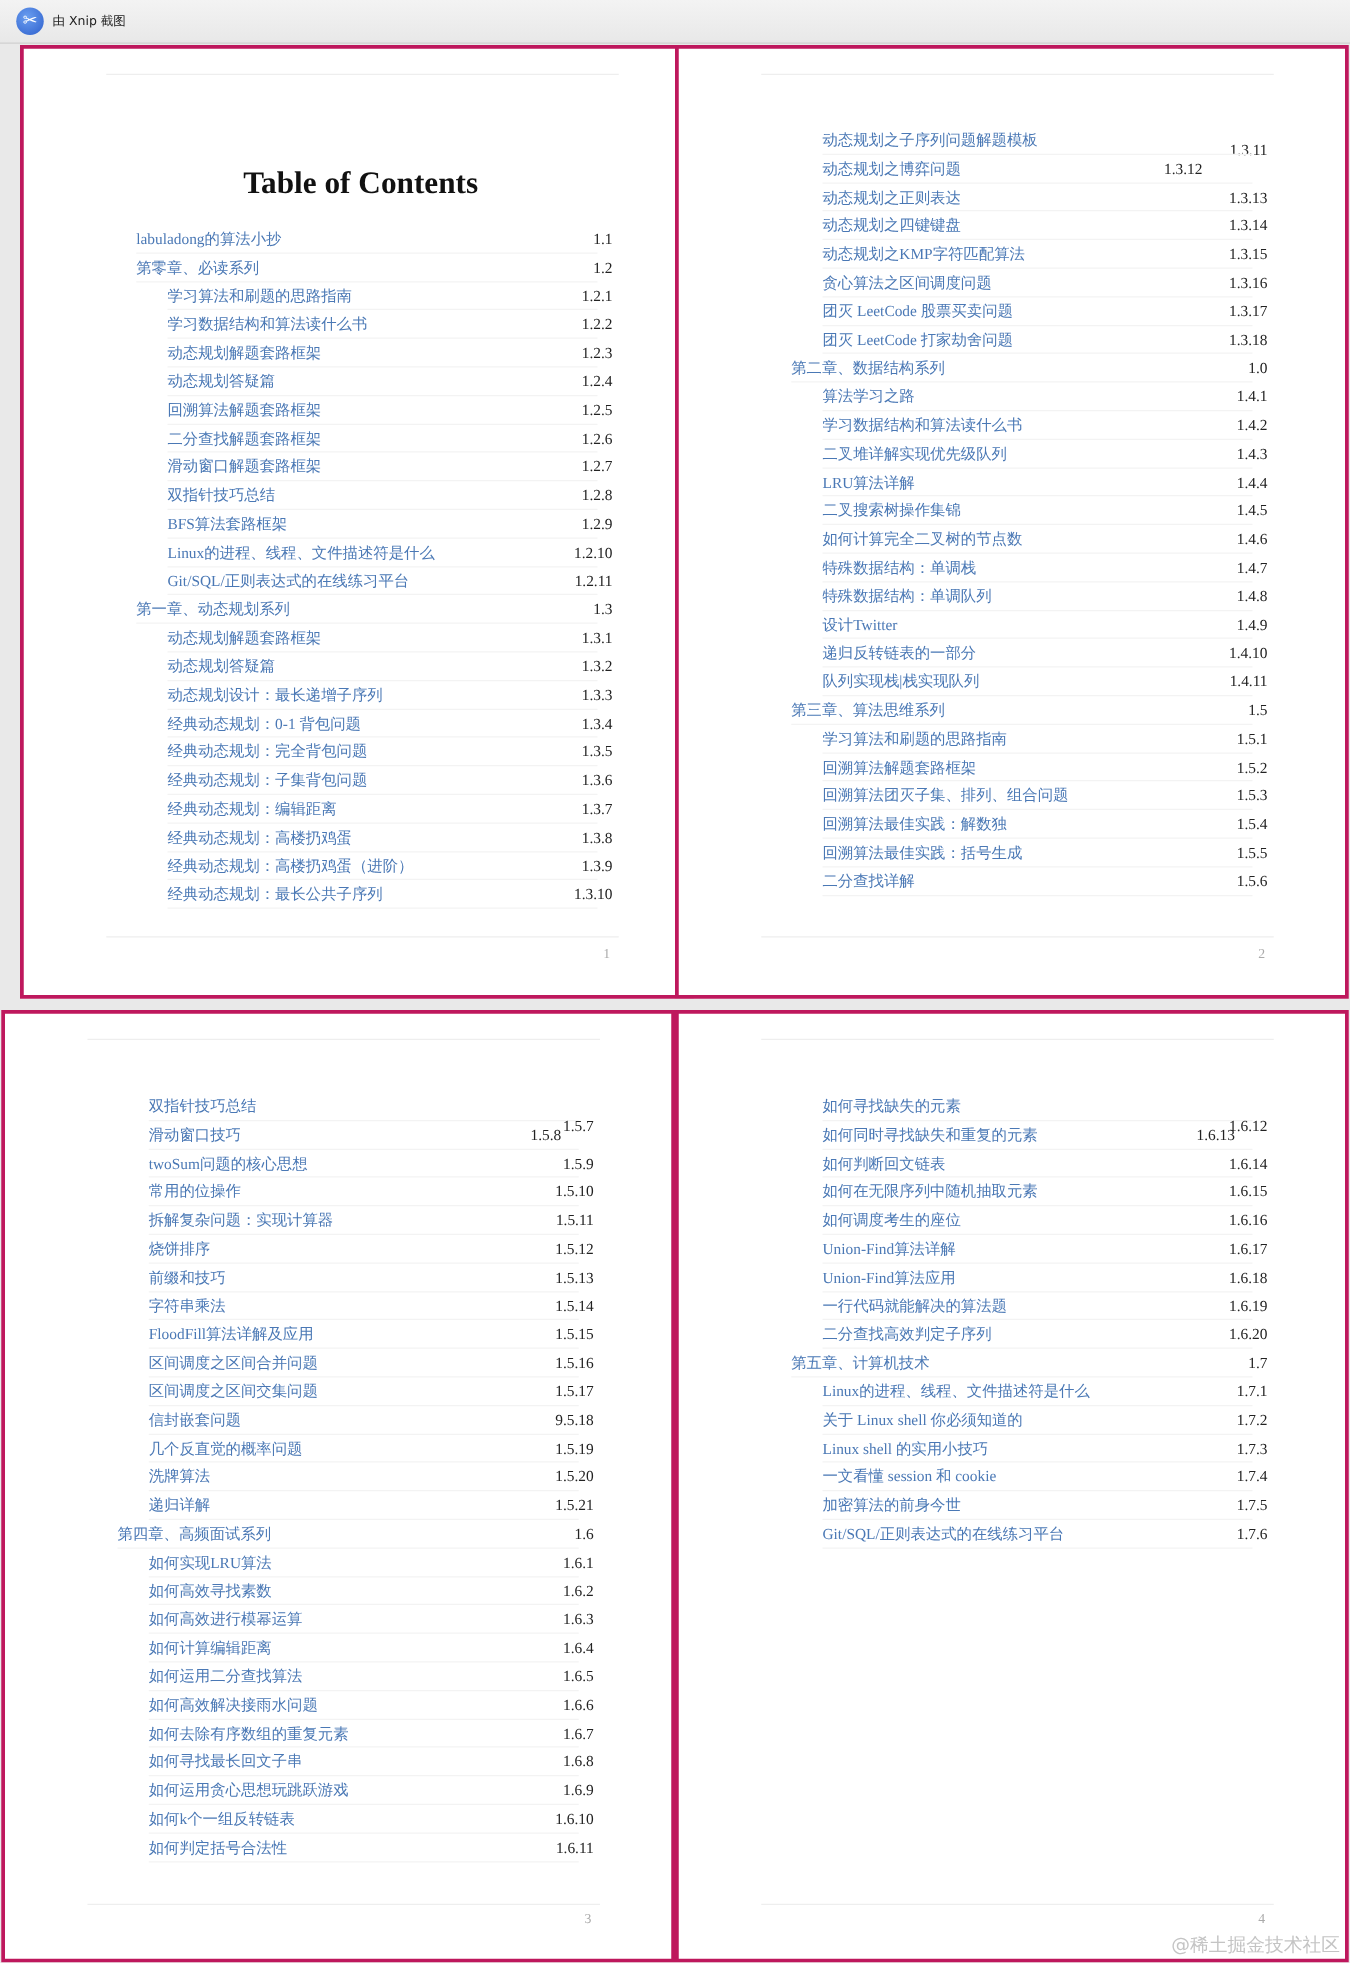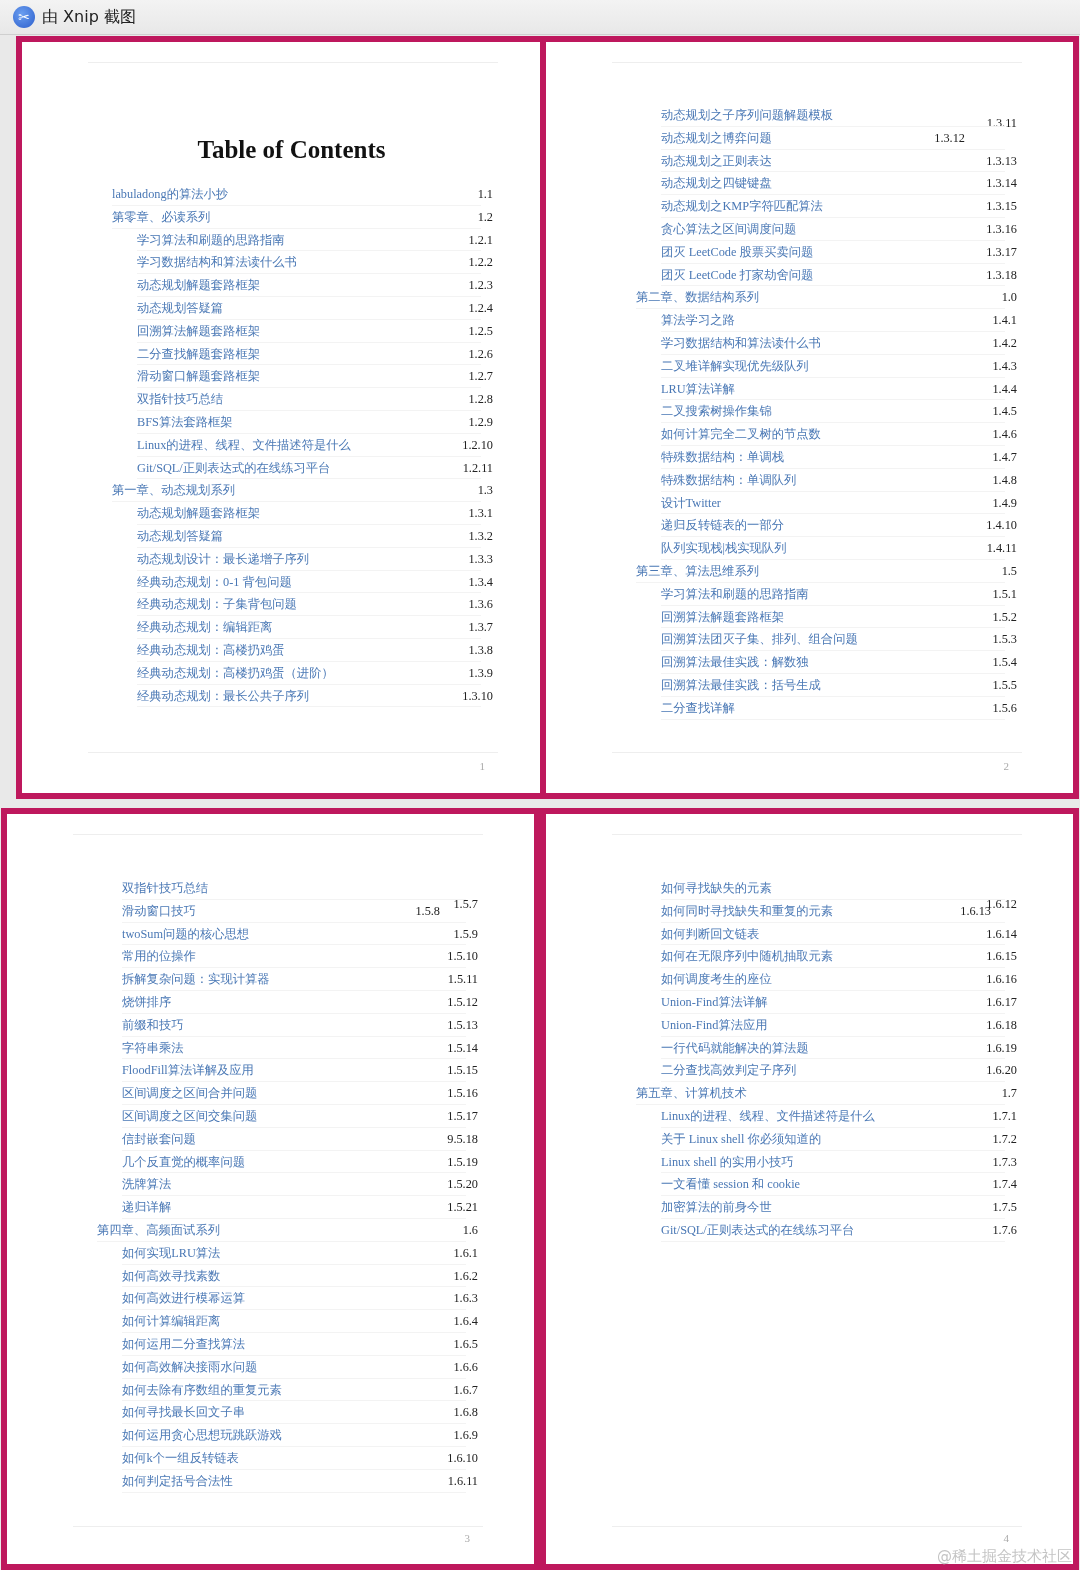--- a/index.html
+++ b/index.html
@@ -13,27 +13,27 @@
     display: flex; align-items: center; padding-left: 13px;
   }
   .app-icon {
     width: 22px; height: 22px; border-radius: 50%;
     background: radial-gradient(circle at 40% 35%, #6a9ef0, #2d5fcc);
     display: flex; align-items: center; justify-content: center;
     color: #fff; font-size: 14px; font-weight: bold;
     font-family: "DejaVu Sans", sans-serif;
   }
   .titlebar-text {
-    margin-left: 7px; font-size: 16px; color: #222;
+    margin-left: 7px; font-size: 10px; color: #222;
     font-family: "DejaVu Sans", sans-serif;
   }
 
   .page {
     position: absolute; background: #fff;
-    border: 6px solid #be185d;
+    border: 3px solid #be185d;
   }
   #page1 { left: 16px; top: 36px; width: 539px; height: 763px; }
   #page2 { left: 540px; top: 36px; width: 539px; height: 763px; }
   #page3 { left: 1px; top: 808px; width: 539px; height: 762px; }
   #page4 { left: 540px; top: 808px; width: 539px; height: 762px; }
 
   .hrule { position: absolute; left: 66px; width: 410px; height: 1px; background: #eeeeee; }
   .page-num {
     position: absolute; right: 64px; font-size: 11px; color: #aaaaaa;
     font-family: "Liberation Serif", serif;
@@ -167,20 +167,25 @@
         <span class="label">动态规划设计：最长递增子序列</span>
         <span class="num">1.3.3</span>
         <div class="underline"></div>
       </div>
       <div class="toc-row level2">
         <span class="label">经典动态规划：0-1 背包问题</span>
         <span class="num">1.3.4</span>
         <div class="underline"></div>
       </div>
       <div class="toc-row level2">
+        <span class="label">经典动态规划：完全背包问题</span>
+        <span class="num">1.3.5</span>
+        <div class="underline"></div>
+      </div>
+      <div class="toc-row level2">
         <span class="label">经典动态规划：子集背包问题</span>
         <span class="num">1.3.6</span>
         <div class="underline"></div>
       </div>
       <div class="toc-row level2">
         <span class="label">经典动态规划：编辑距离</span>
         <span class="num">1.3.7</span>
         <div class="underline"></div>
       </div>
       <div class="toc-row level2">
@@ -348,21 +353,21 @@
 
 <div class="page" id="page3">
   <div class="hrule" style="top:20px"></div>
   <div class="toc" style="top:63px">
       <div class="toc-row level2">
         <span class="label">双指针技巧总结</span>
         <div class="underline"></div>
       </div>
       <div class="toc-row level2">
         <span class="label">滑动窗口技巧</span>
-        <span class="num shifted" style="right: 106px;">1.5.8</span>
+        <span class="num shifted" style="right: 94px;">1.5.8</span>
         <span class="num raised">1.5.7</span>
         <div class="underline"></div>
       </div>
       <div class="toc-row level2">
         <span class="label">twoSum问题的核心思想</span>
         <span class="num">1.5.9</span>
         <div class="underline"></div>
       </div>
       <div class="toc-row level2">
         <span class="label">常用的位操作</span>

